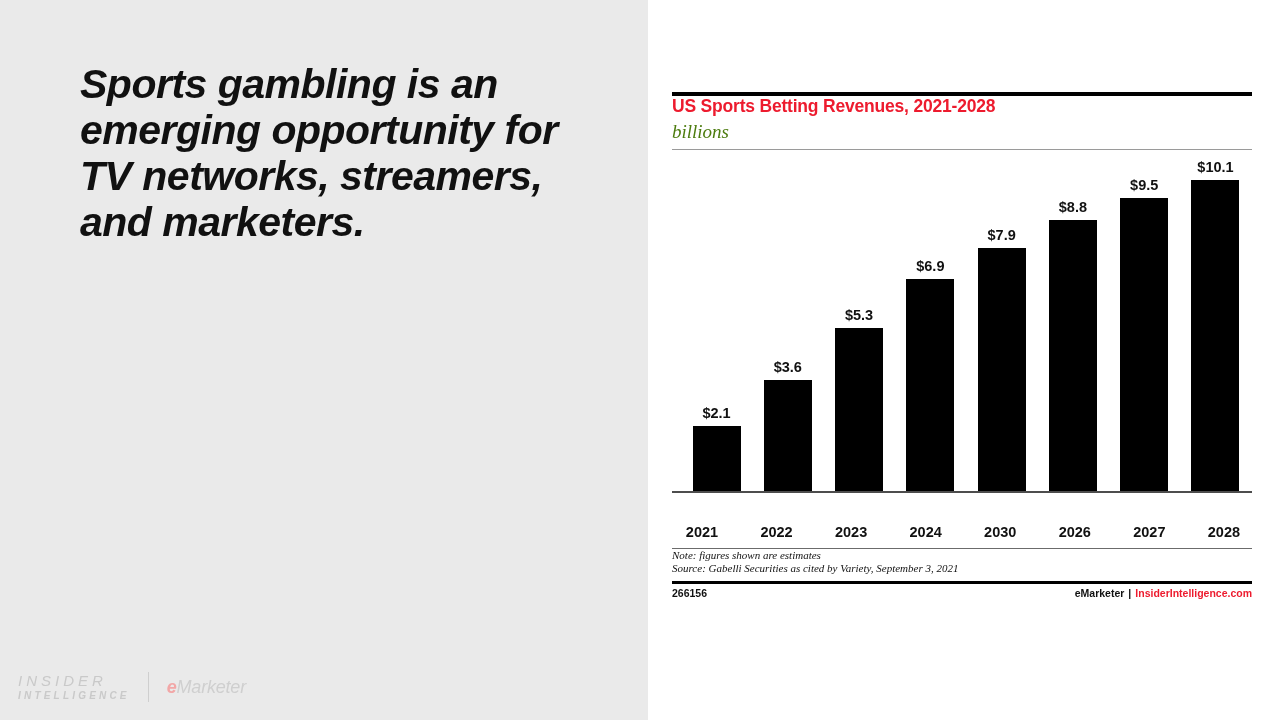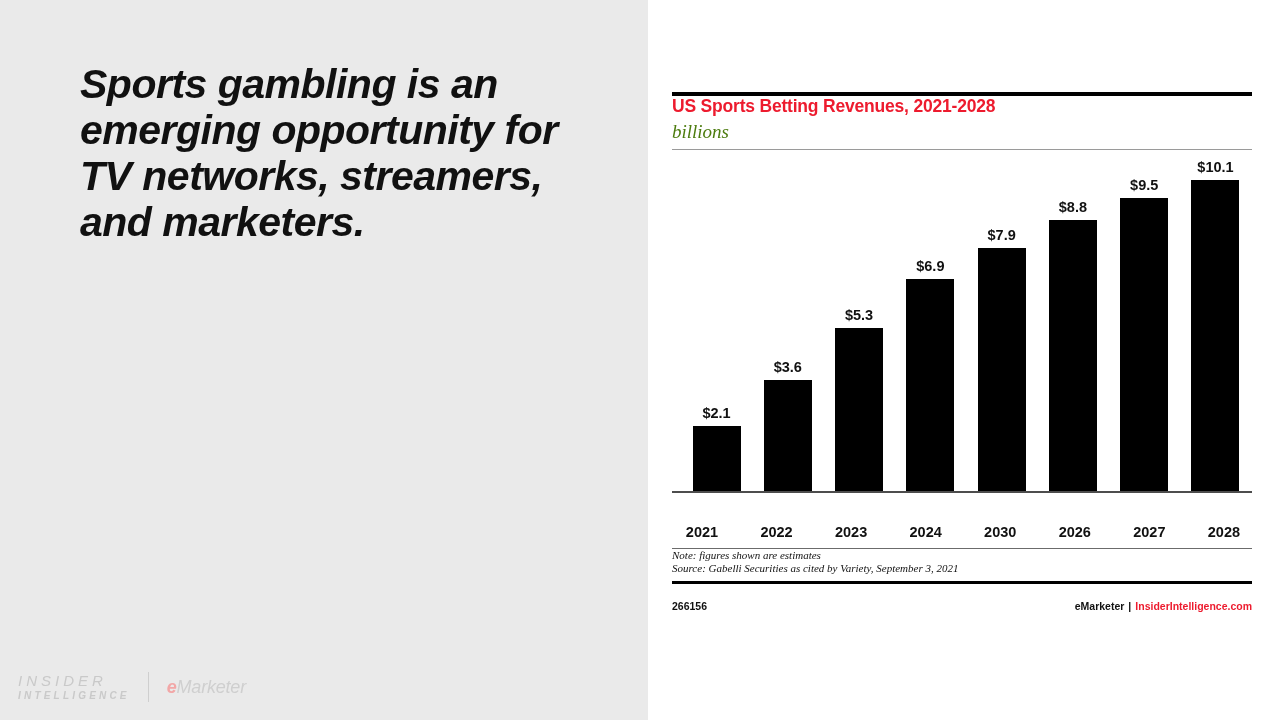--- a/index.html
+++ b/index.html
@@ -181,21 +181,21 @@
   }
   .rule-bottom {
     height: 3px;
     background: #000000;
     margin-top: 5px;
   }
   .footer-row {
     display: flex;
     justify-content: space-between;
     align-items: flex-end;
-    margin-top: 16px;
+    margin-top: 3px;
   }
   .footer-id {
     font-size: 10.5px;
     font-weight: bold;
     color: #111111;
   }
   .footer-brand {
     font-size: 10.5px;
     font-weight: bold;
     color: #111111;

